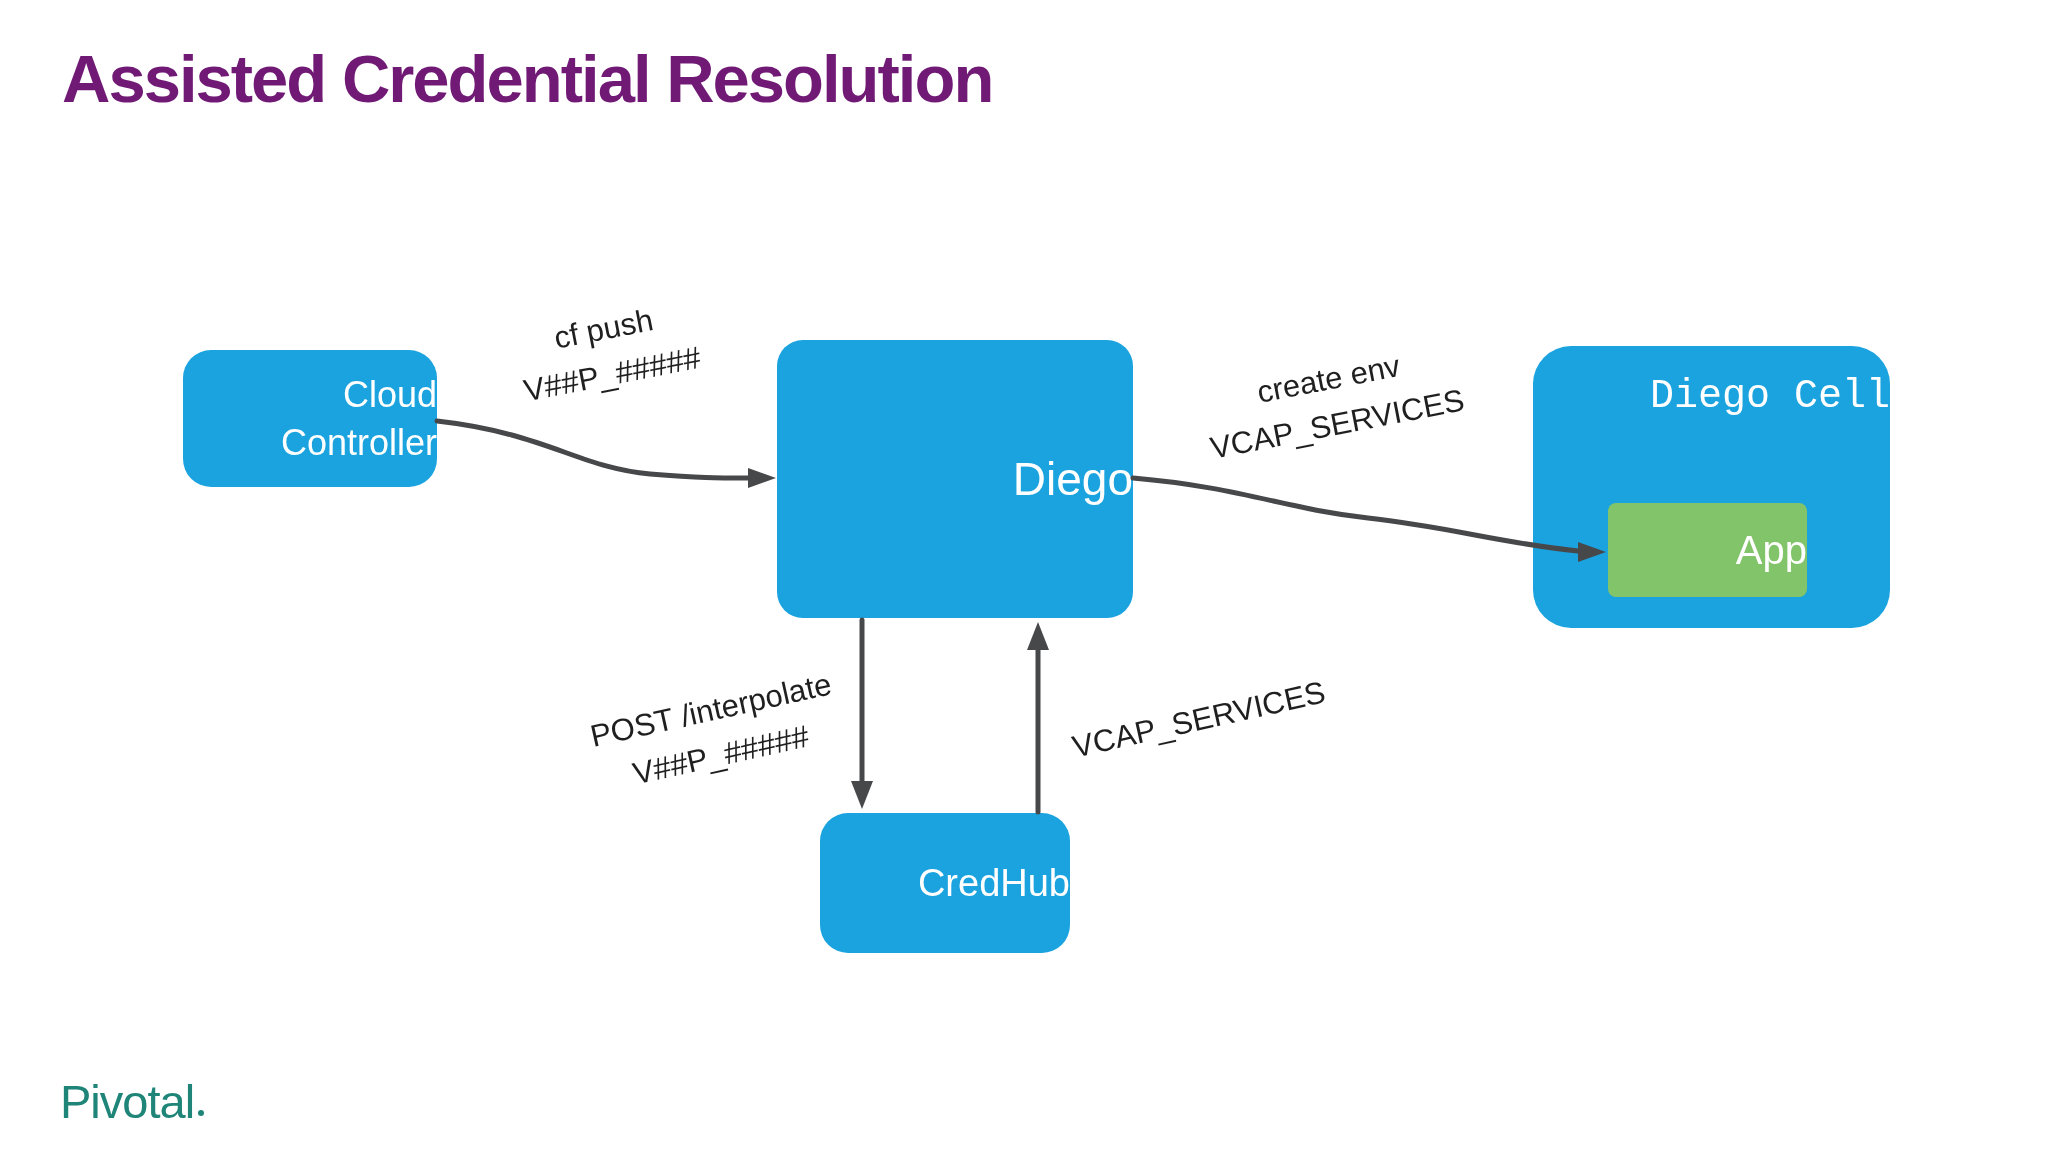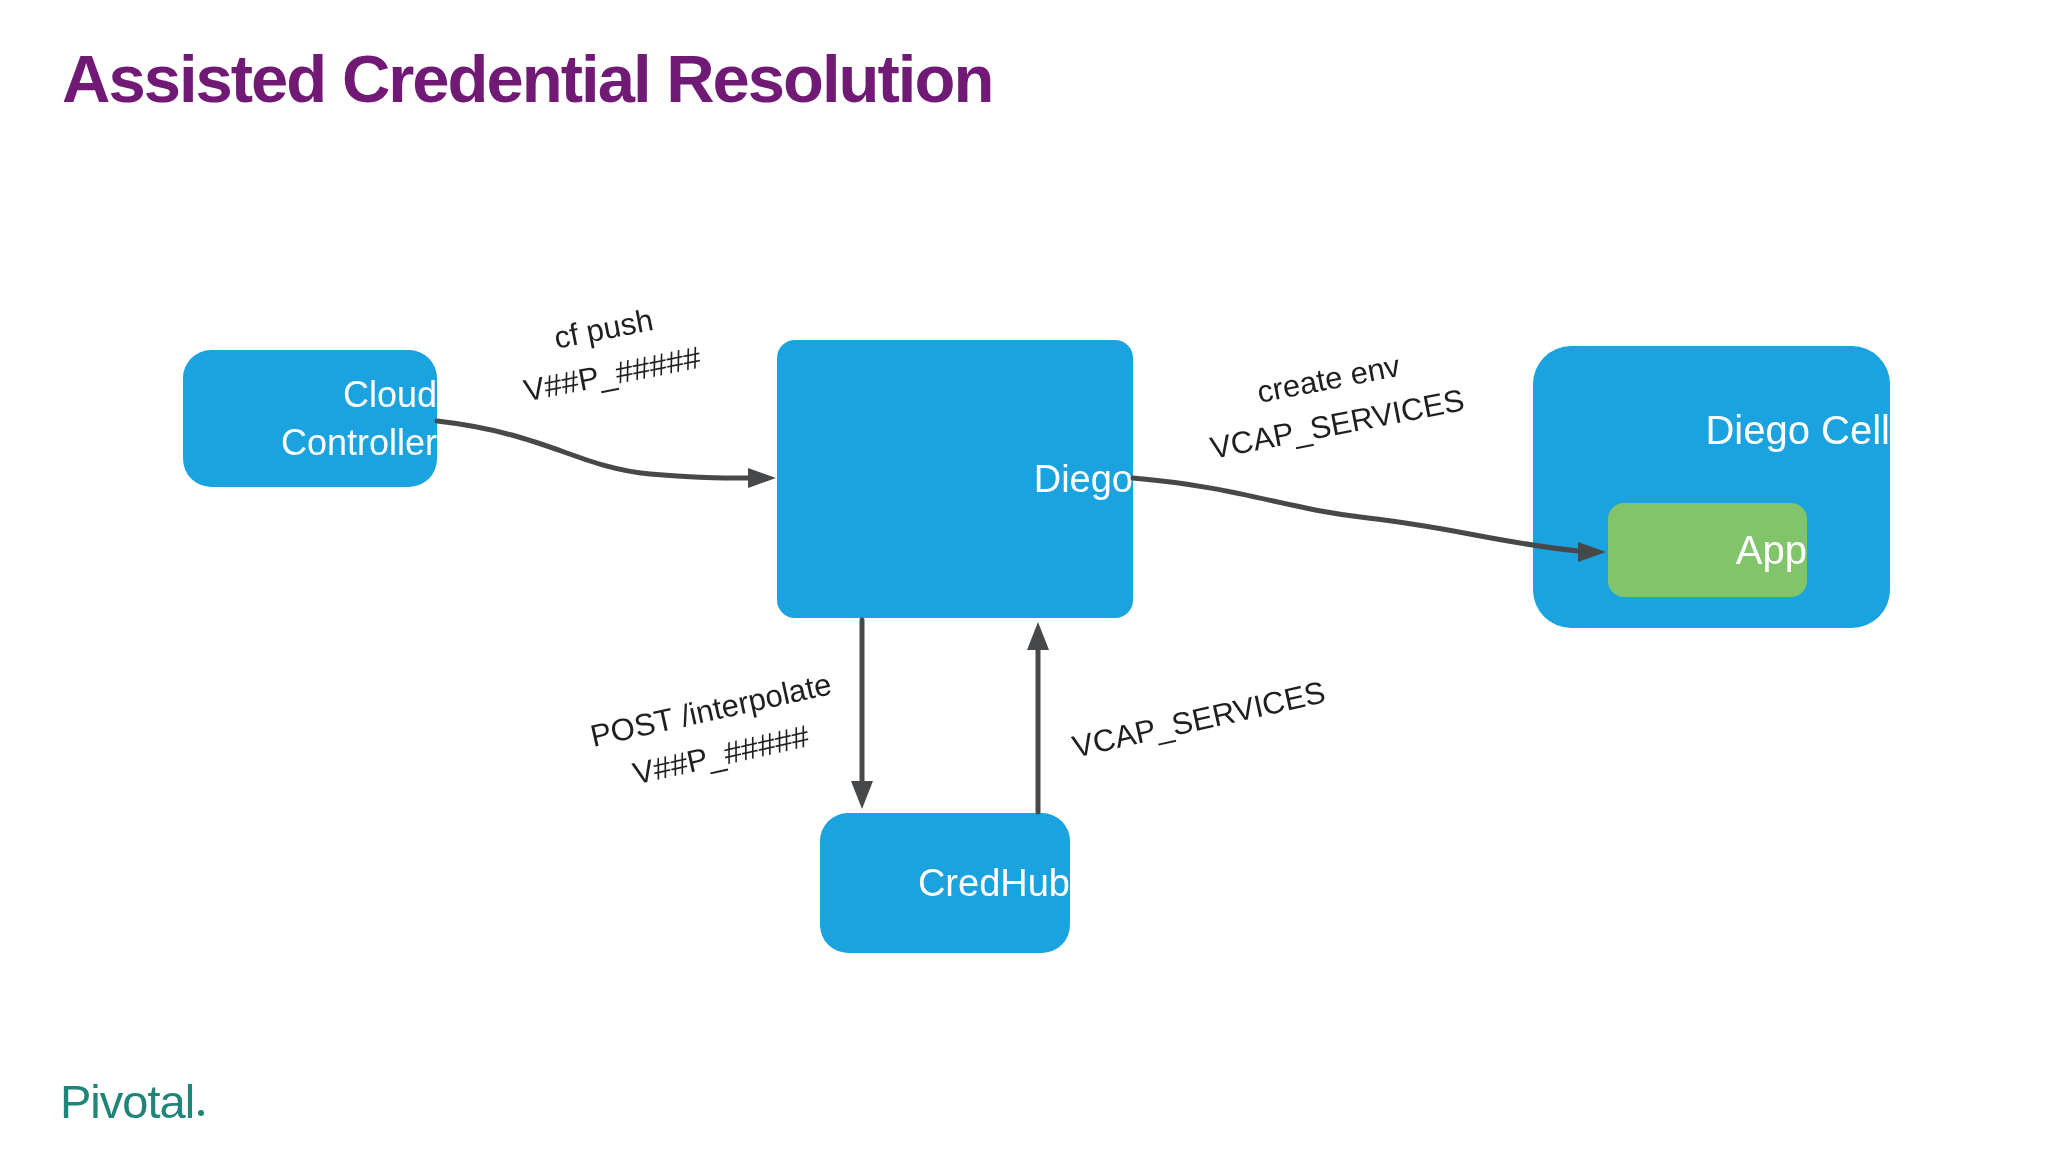--- a/index.html
+++ b/index.html
@@ -38,32 +38,33 @@
     justify-content: center;
     text-align: center;
     font-weight: 400;
   }
   #node-cloud-controller {
     left: 183px; top: 350px; width: 254px; height: 137px;
     border-radius: 28px; font-size: 36px; line-height: 48px;
   }
   #node-diego {
     left: 777px; top: 340px; width: 356px; height: 278px;
-    border-radius: 18px; font-size: 38px;
+    border-radius: 26px; font-size: 46px;
   }
   #node-diego-cell {
     left: 1533px; top: 346px; width: 357px; height: 282px;
     border-radius: 38px; font-size: 40px;
     justify-content: flex-start;
-    padding-top: 62px;
+    padding-top: 28px;
     box-sizing: border-box;
+    font-family: Liberation Mono, monospace;
   }
   #node-app {
     left: 1608px; top: 503px; width: 199px; height: 94px;
-    border-radius: 16px; font-size: 40px;
+    border-radius: 8px; font-size: 40px;
     background: #82c46a;
   }
   #node-credhub {
     left: 820px; top: 813px; width: 250px; height: 140px;
     border-radius: 28px; font-size: 38px;
   }
 
   
   .arrows {
     position: absolute;

